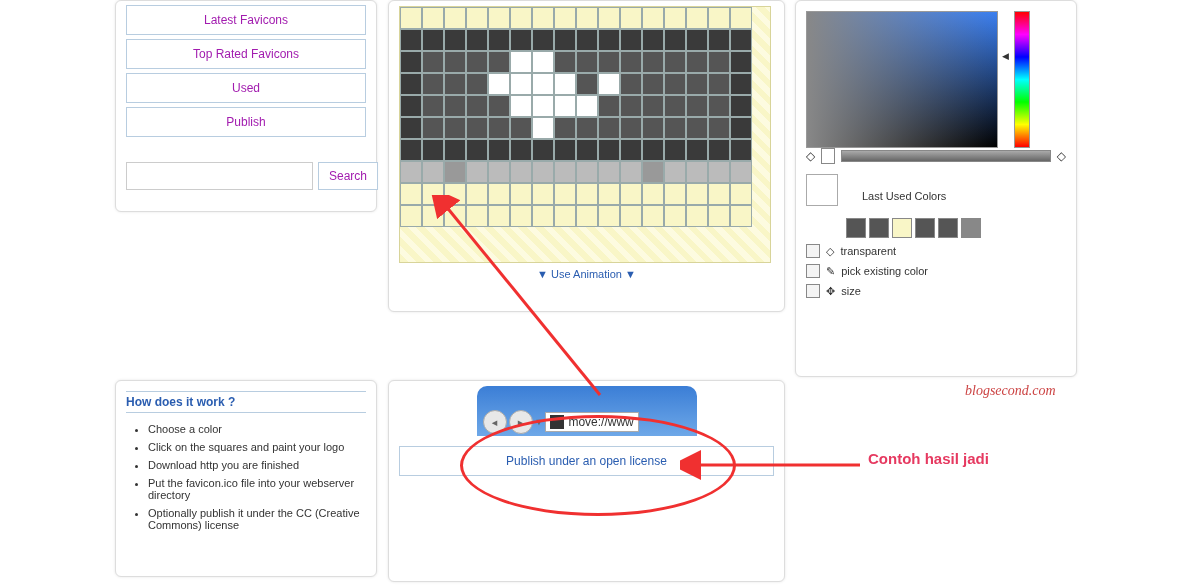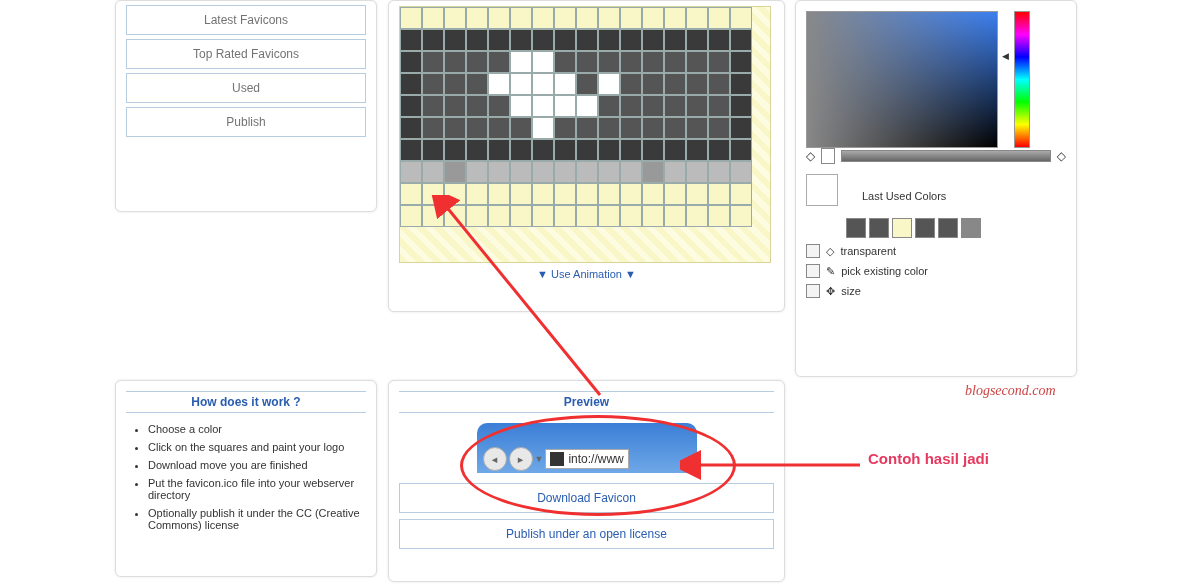--- a/index.html
+++ b/index.html
@@ -1,21 +1,21 @@
 <!DOCTYPE html>
 <html><head>
 <meta charset="utf-8">
 <style>
 body{margin:0;font-family:Arial,sans-serif;font-size:12px;background:#fff;color:#333}
 .container{position:relative;width:1201px;height:587px}
 .panel{border:1px solid #ddd;border-radius:6px;background:#fff;box-shadow:0 0 3px rgba(0,0,0,0.1)}
-.navbtn{display:block;border:1px solid #b8cde0;background:#fff;color:#737373;text-align:center;padding:7px 0;margin:4px 10px;font-size:12px;cursor:pointer}
+.navbtn{display:block;border:1px solid #b8cde0;background:#fff;color:#a21caf;text-align:center;padding:7px 0;margin:4px 10px;font-size:12px;cursor:pointer}
 .searchrow{display:flex;gap:5px;margin:25px 10px 10px}
 .searchrow input{flex:1;border:1px solid #ccc;height:22px;padding:2px 4px}
-.section-title{color:#2a5db0;text-align:center;font-weight:bold;font-size:12px;border-top:1px solid #b8cde0;border-bottom:1px solid #b8cde0;margin:10px;padding:3px 0}
+.section-title{color:#2a5db0;font-weight:bold;font-size:12px;border-top:1px solid #b8cde0;border-bottom:1px solid #b8cde0;margin:10px;padding:3px 0}
 .steps{margin:0 10px;padding-left:22px}
 .steps li{margin:6px 0;font-size:11px}
 .editor-panel{position:absolute;left:388px;top:0;width:395px;height:310px}
 .grid-wrap{background:repeating-linear-gradient(45deg,#f9f6c7,#f9f6c7 6px,#fdfbe0 6px,#fdfbe0 12px);border:1px solid #d8d49a;margin:5px 10px;width:370px;height:255px;position:relative}
 .pgrid{position:absolute;left:0;top:0;width:100%;height:100%}
 .prow{display:flex}
 .pcell{width:22px;height:22px;border:1px solid #9aa;box-sizing:border-box}
 .ua{color:#2a5db0;text-align:center;font-size:11px;margin-top:5px;cursor:pointer}
 .preview-panel{position:absolute;left:388px;top:380px;width:395px;height:200px}
 .preview-body{text-align:center;font-size:11px;margin-top:5px}
@@ -50,20 +50,24 @@
 </head>
 <body>
 
 <div class="container">
 
   <div class="panel nav-panel">
     <a class="navbtn">Latest Favicons</a>
     <a class="navbtn">Top Rated Favicons</a>
     <a class="navbtn">Used</a>
     <a class="navbtn">Publish</a>
+    <div class="searchrow">
+      <input type="text" style="">
+      <button class="navbtn" style="margin:0;padding:4px 10px">Search</button>
+    </div>
   </div>
 
   <div class="panel editor-panel">
     <div class="grid-wrap">
       <div class="pgrid" id="pgrid">
           <div class="prow">
             <div class="pcell" style="background: rgb(249, 246, 199);"></div>
             <div class="pcell" style="background: rgb(249, 246, 199);"></div>
             <div class="pcell" style="background: rgb(249, 246, 199);"></div>
             <div class="pcell" style="background: rgb(249, 246, 199);"></div>
@@ -292,42 +296,40 @@
           <span>size</span>
         </div>
     </div>
   </div>
 
   <div class="panel how-panel">
     <div class="section-title">How does it work ?</div>
     <ul class="steps" id="steps">
         <li>Choose a color</li>
         <li>Click on the squares and paint your logo</li>
-        <li>Download move you are finished</li>
+        <li>Download http you are finished</li>
         <li>Put the favicon.ico file into your webserver directory</li>
         <li>Optionally publish it under the CC (Creative Commons) license</li>
       </ul>
   </div>
 
   <div class="panel preview-panel">
-    <div class="section-title">Preview</div>
     <div class="preview-body">
       <div class="browser-mock">
         <div class="browser-bar">
           <div class="navcircle">◂</div>
           <div class="navcircle">▸</div>
           <span style="font-size:9px;color:#666">▼</span>
           <div class="addr">
             <span class="fav-mini"></span>
-            <span>into://www</span>
+            <span>move://www</span>
           </div>
         </div>
       </div>
     </div>
-    <a class="btn-wide">Download Favicon</a>
     <a class="btn-wide">Publish under an open license</a>
   </div>
 
   <div class="annot-ellipse"></div>
   <svg class="annot-arrow1" width="190" height="210">
     <defs>
         <marker id="ah1" markerWidth="12" markerHeight="12" refX="2" refY="5" orient="auto">
           <path d="M0,0 L10,5 L0,10 Z" fill="#f03030"></path>
         </marker>
       </defs>

